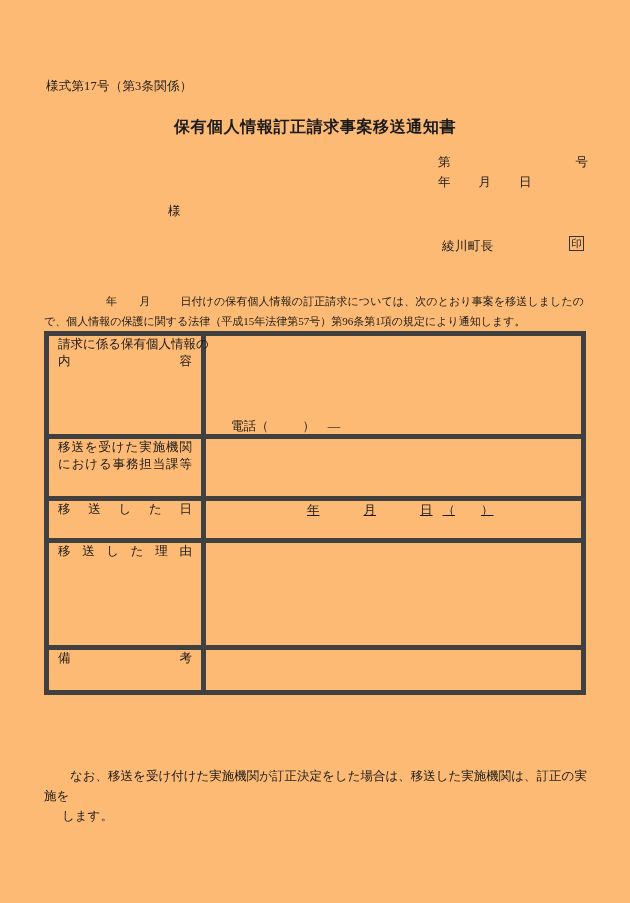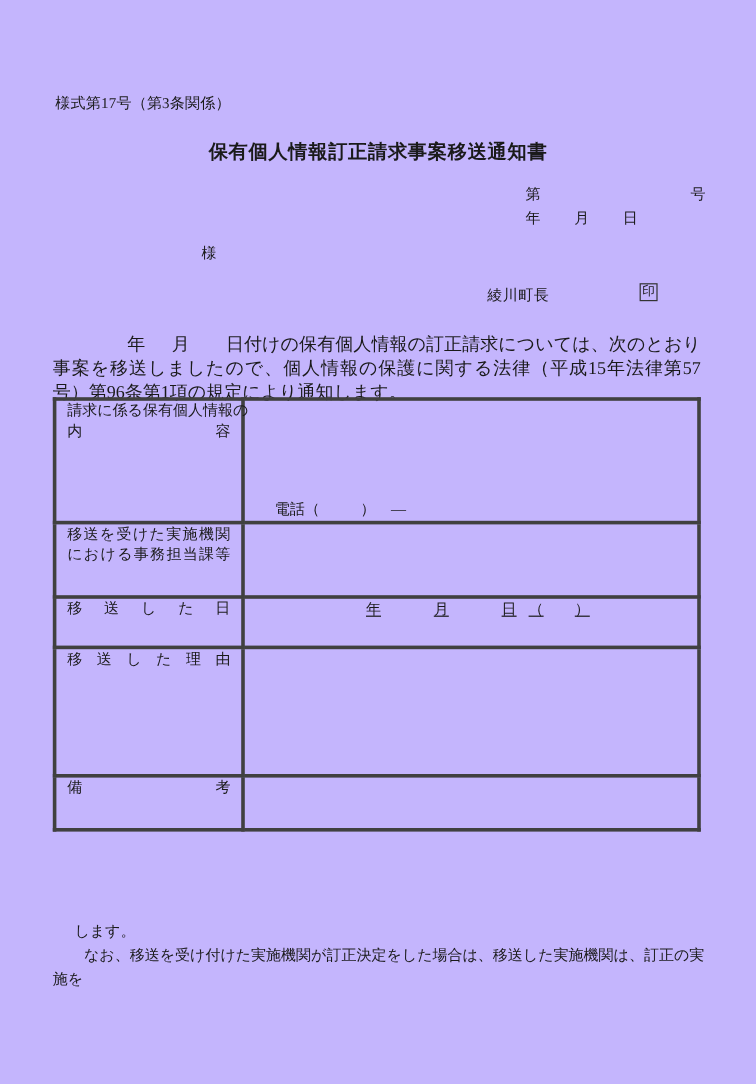--- a/index.html
+++ b/index.html
@@ -10,21 +10,21 @@
   }
   body {
     font-family: "Liberation Serif", "DejaVu Serif", serif;
     color: #1a1a1a;
     -webkit-font-smoothing: antialiased;
   }
   .page {
     position: relative;
     width: 630px;
     height: 903px;
-    background: #c4b5fd;
+    background: #fdba74;
     overflow: hidden;
     box-sizing: border-box;
     padding-left: 13px;
   }
 
   
   .form-no {
     position: absolute;
     left: 46px;
     top: 78px;
@@ -63,21 +63,21 @@
 
   .addressee {
     position: absolute;
     left: 168px;
     top: 203px;
     font-size: 12.5px;
   }
 
   .issuer {
     position: absolute;
-    left: 406px;
+    left: 442px;
     top: 238px;
     font-size: 12.5px;
     display: flex;
     align-items: center;
     white-space: nowrap;
   }
   .issuer-name { letter-spacing: 0.4px; }
   .seal-box {
     position: absolute;
     left: 127px;
@@ -88,41 +88,41 @@
     font-size: 10.5px;
     line-height: 14px;
     text-align: center;
     box-sizing: border-box;
   }
 
   
   .body-text {
     position: absolute;
     left: 44px;
-    top: 278px;
+    top: 291px;
     width: 540px;
-    font-size: 15px;
+    font-size: 11px;
     line-height: 20px;
     text-align: justify;
   }
   .body-indent { display: inline-block; width: 62px; }
   .gap-sm { display: inline-block; width: 22px; }
   .gap-md { display: inline-block; width: 30px; }
 
   
   .form-table {
     position: absolute;
     left: 44px;
     top: 331px;
     width: 537px;
     border-collapse: collapse;
     table-layout: fixed;
   }
   .form-table td {
-    border: 3px solid #404040;
+    border: 5px solid #404040;
     padding: 0;
     vertical-align: top;
     font-size: 12.5px;
   }
   .lbl-col { width: 157px; }
   .val-col { width: 380px; }
 
   .lbl-inner {
     padding: 0 9px;
     line-height: 17px;
@@ -332,20 +332,20 @@
         <td>
           <div class="val-inner"></div>
         </td>
       </tr>
 
     </tbody>
   </table>
 
   <div class="footnote">
     <div class="fn-row">
+      <span class="fn-indent-1"></span><span>なお、移送を受け付けた実施機関が訂正決定をした場合は、移送した実施機関は、訂正の実施を</span>
+    </div>
+    <div class="fn-row">
       <span class="fn-indent-2"></span><span>します。</span>
     </div>
-    <div class="fn-row">
-      <span class="fn-indent-1"></span><span>なお、移送を受け付けた実施機関が訂正決定をした場合は、移送した実施機関は、訂正の実施を</span>
-    </div>
   </div>
 
 </div>
 
 </body></html>

